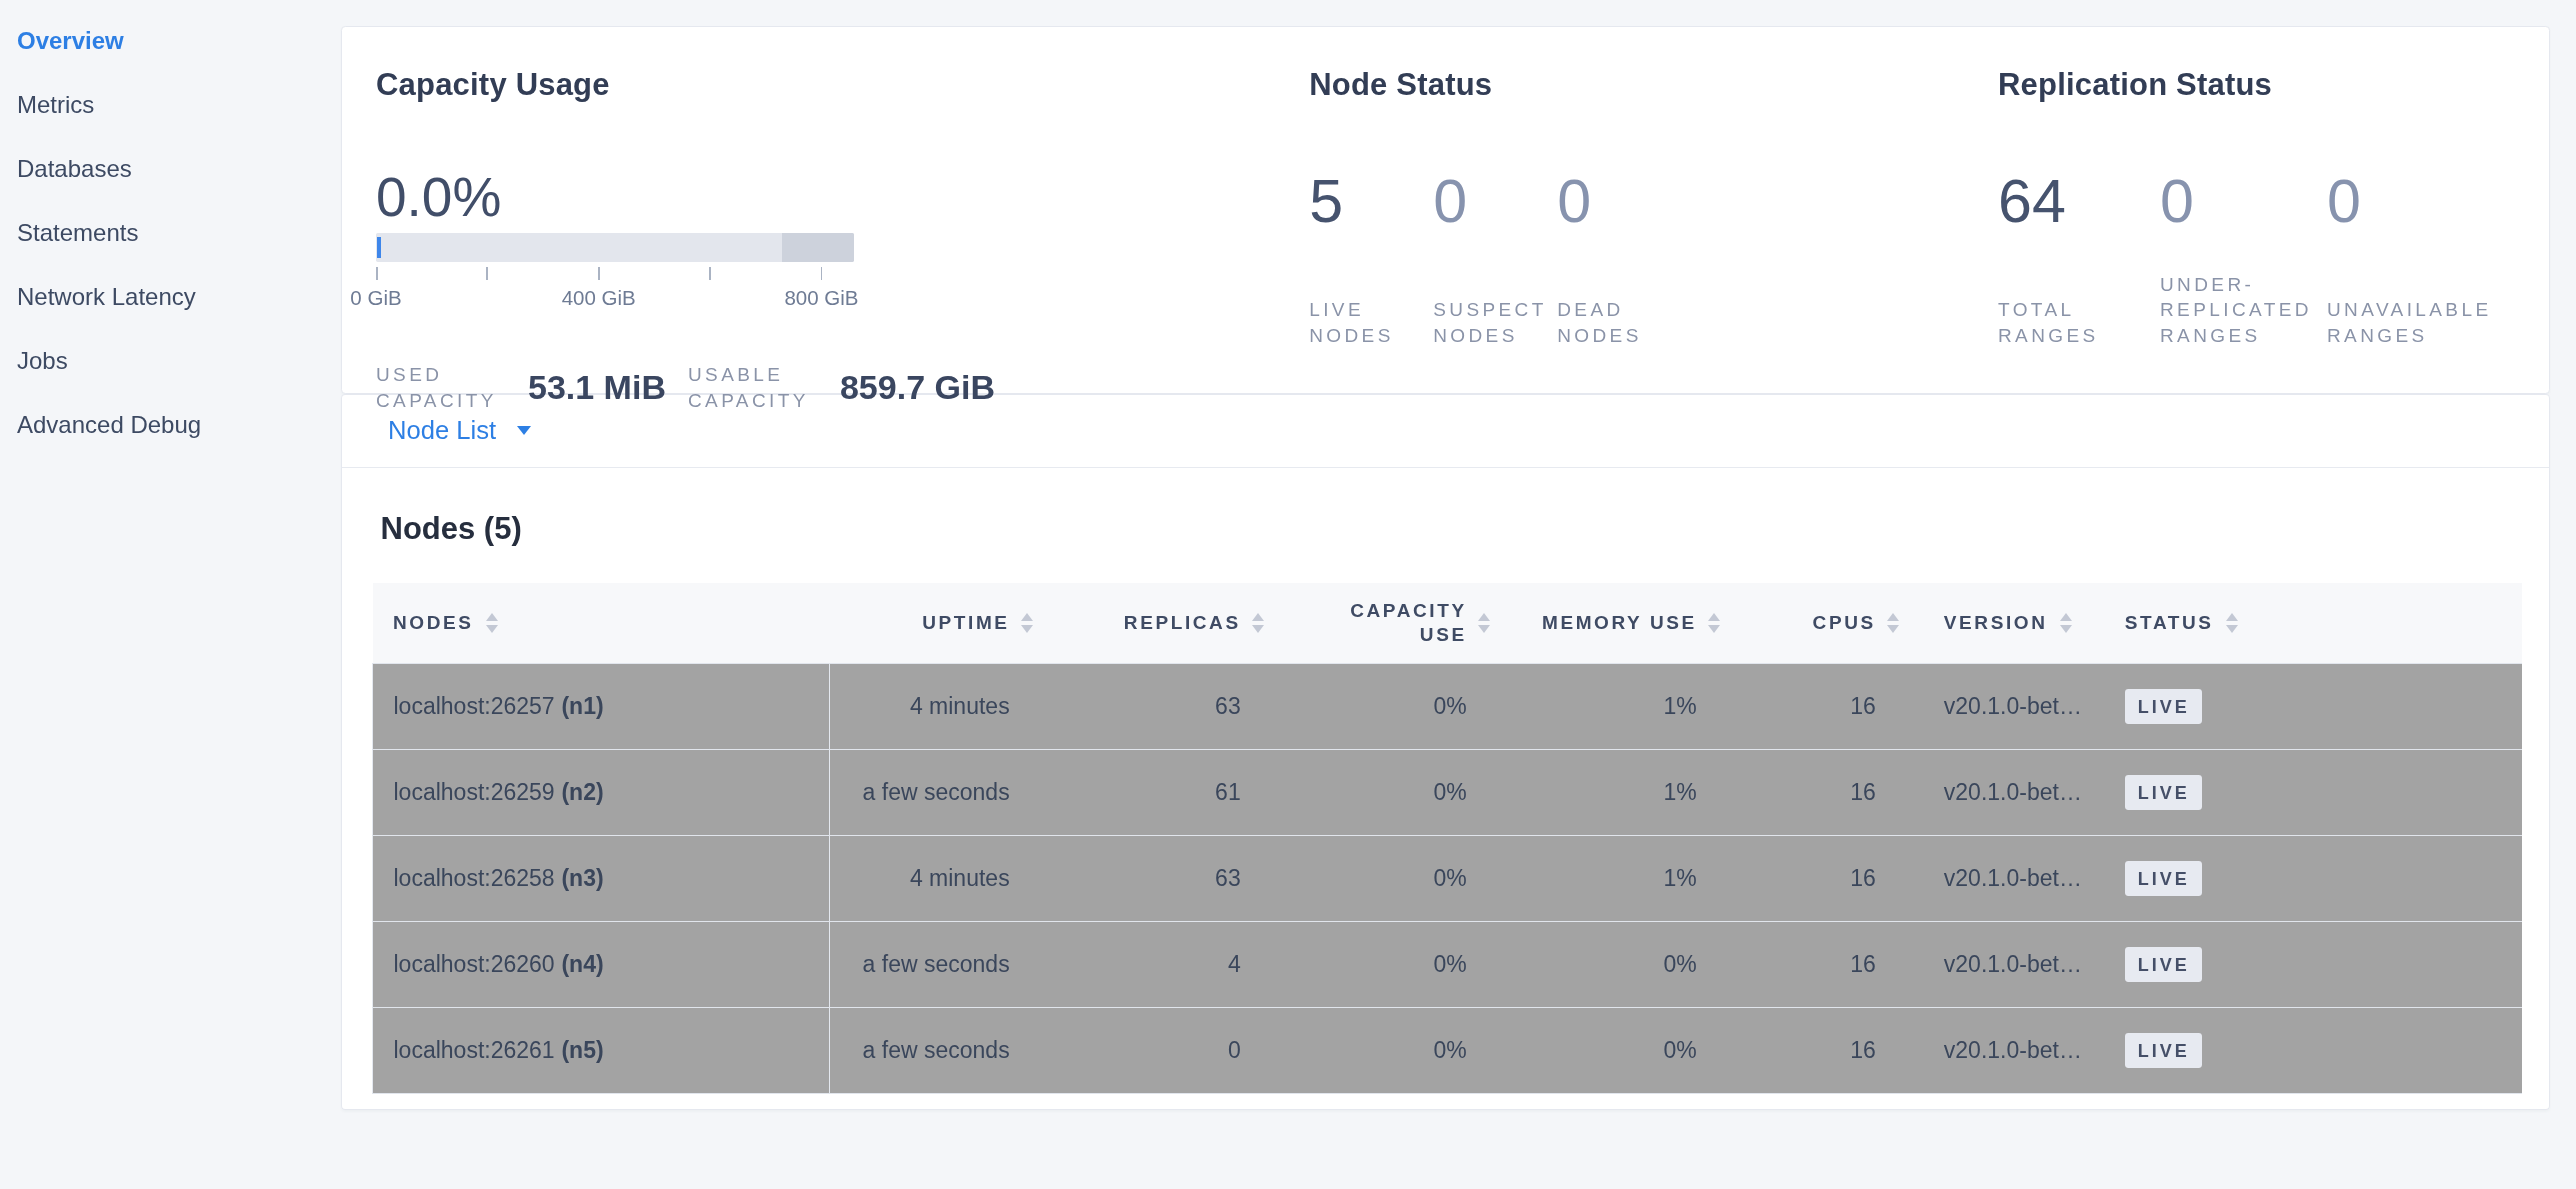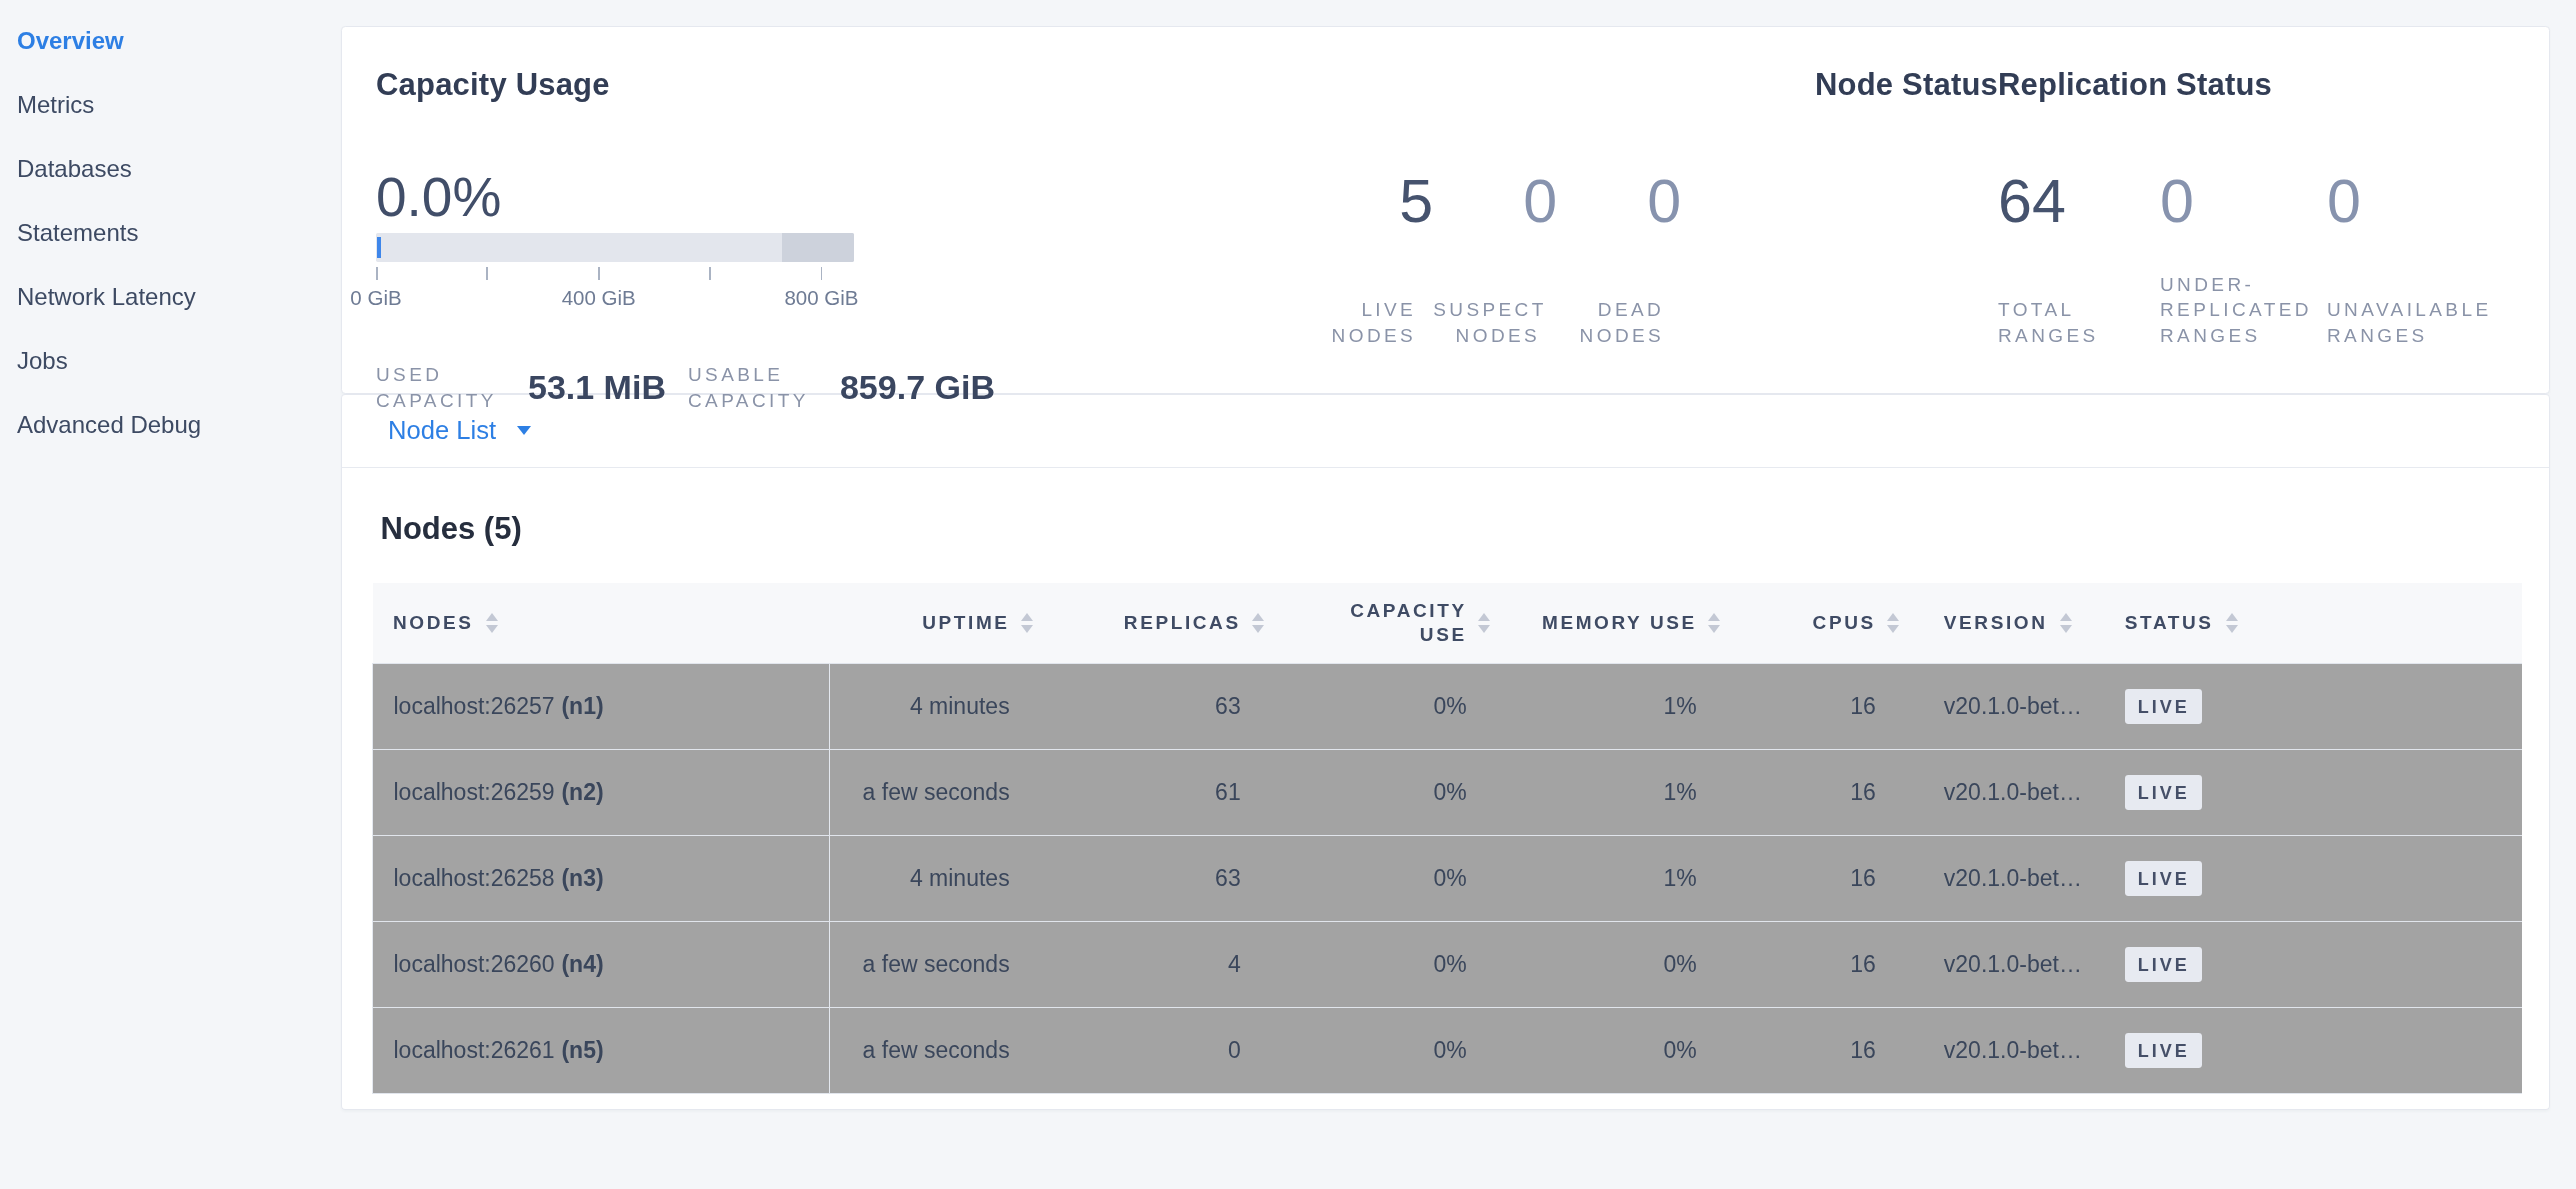--- a/index.html
+++ b/index.html
@@ -35,21 +35,21 @@
   .cap-bar-used { position:absolute; left:0.9px; top:4.3px; bottom:4.3px; width:4.3px; background:#3e86ea; }
   .cap-ticks { position:relative; height:13.6px; margin-top:5.1px; }
   .cap-ticks i { position:absolute; top:0; width:1.7px; height:12.8px; background:#aab3c3; }
   .cap-tick-labels { position:relative; height:25.6px; margin-top:5.1px; font-size:20.5px; color:#6e7b94; }
   .cap-tick-labels span { position:absolute; transform:translateX(-50%); white-space:nowrap; }
   .cap-stats { display:flex; margin-top:51px; }
   .cap-stat { display:flex; align-items:center; margin-right:22px; }
   .stat-label { font-size:19px; letter-spacing:3.4px; line-height:25.6px; color:#8a93a8; font-weight:500; }
   .cap-stat .stat-label { width:152px; }
   .cap-stat-value { font-size:34px; font-weight:600; color:#3a4660; white-space:nowrap; }
-  .sec-nodes { width:699px;text-align:right; }
+  .sec-nodes { width:699px; }
   .sec-repl  { flex:1; }
   .stat-cols { display:flex; }
   .stat-col { display:flex; flex-direction:column; height:184px; }
   .sec-nodes .stat-col { width:124px; }
   .sec-repl .stat-col:nth-child(1) { width:162px; }
   .sec-repl .stat-col:nth-child(2) { width:167px; }
   .sec-repl .stat-col:nth-child(3) { width:188px; }
   .stat-num { font-size:61px; line-height:72px; font-weight:400; color:#46536e; }
   .stat-num.muted { color:#8793ae; }
   .stat-col .stat-label { margin-top:auto; padding-right:17px; }

